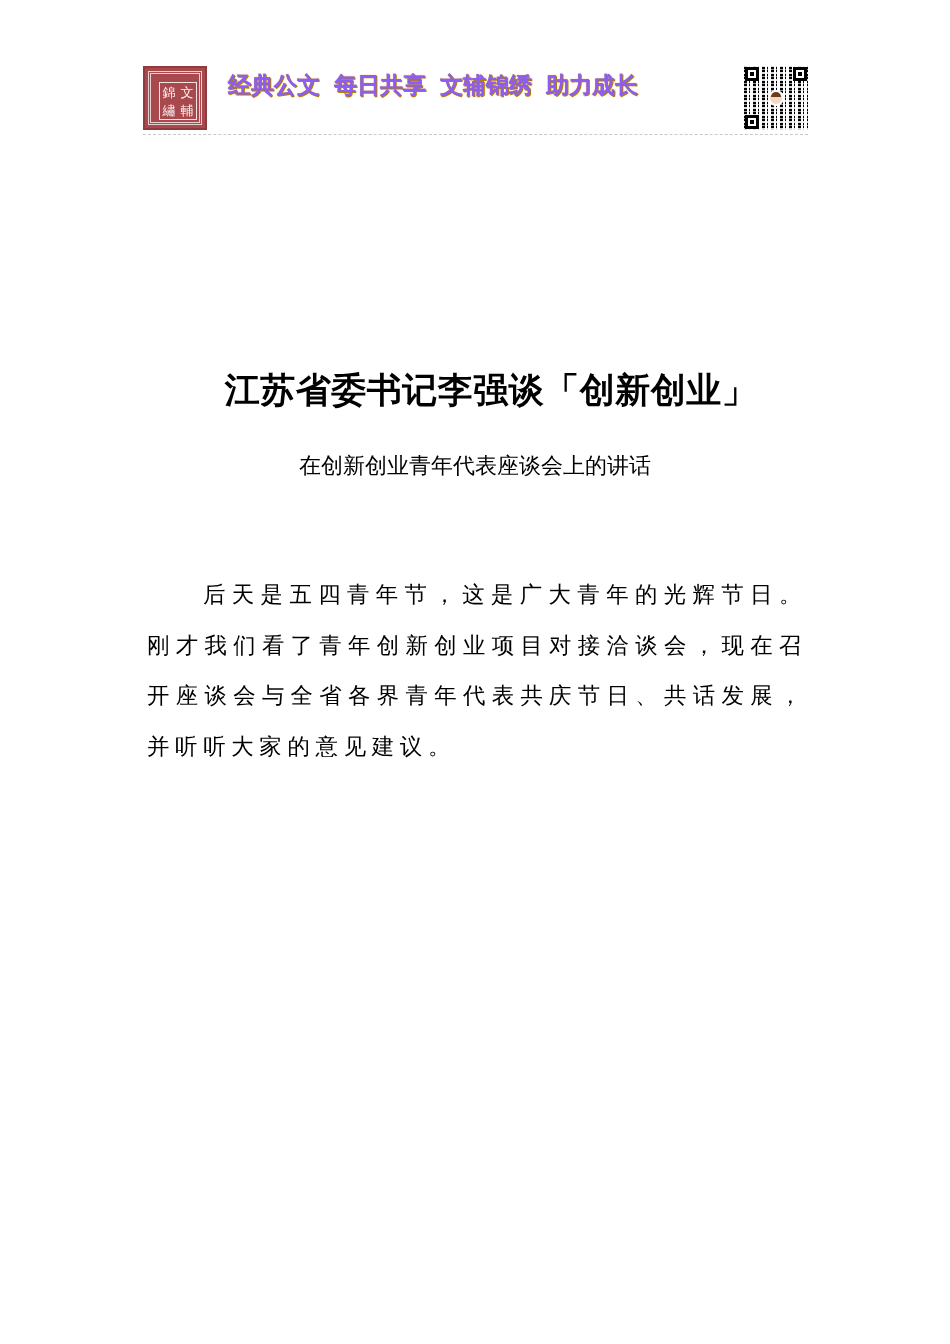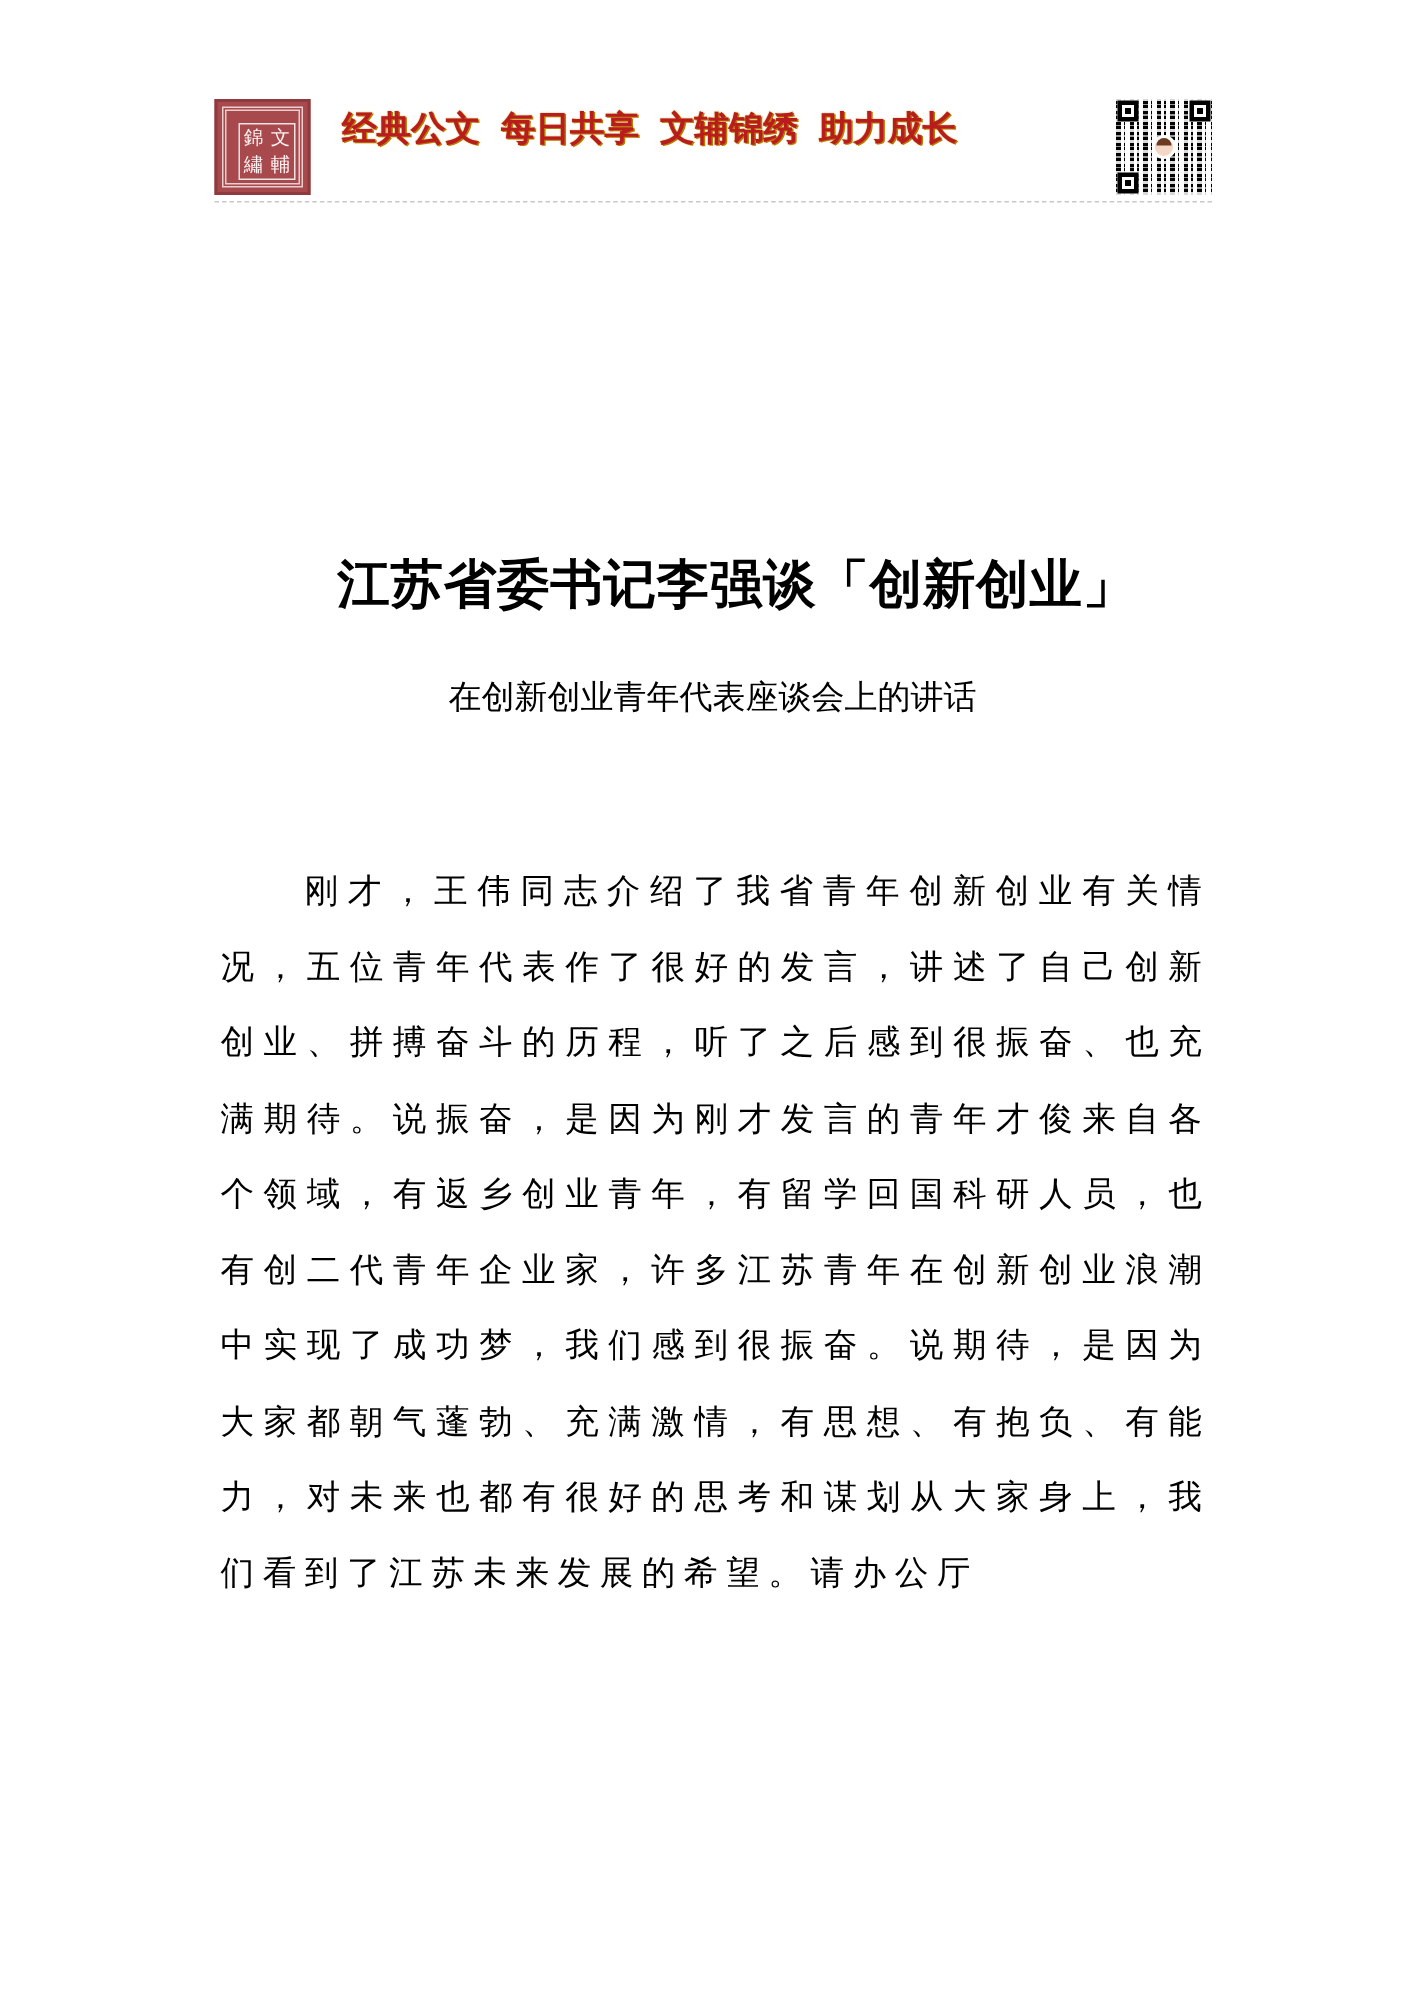--- a/index.html
+++ b/index.html
@@ -65,21 +65,21 @@
       font-family: "DejaVu Serif", serif;
       font-size: 13px;
       line-height: 1;
     }
     .slogan {
       position: absolute;
       left: 85px;
       top: 4px;
       font-size: 23px;
       font-weight: bold;
-      color: #b91c1c;
+      color: #8b5cf6;
       letter-spacing: 0px;
       text-shadow: 1px 1px 0 #b87c00, 0 0 1px #c48800;
       white-space: nowrap;
     }
     .slogan span + span { margin-left: 14px; }
     .qq-line {
       position: absolute;
       left: 158px;
       top: 40px;
       font-family: "DejaVu Serif", serif;
@@ -211,14 +211,14 @@
     <div class="qr-finder bl"></div>
     <div class="qr-avatar"></div>
   </div>
 </div>
 <div class="banner-rule"></div>
 
 <h1 class="doc-title" style="margin:0;">江苏省委书记李强谈「创新创业」</h1>
 <div class="doc-subtitle">在创新创业青年代表座谈会上的讲话</div>
 
 <div class="doc-body">
-  <p class="para">刚才，王伟同志介绍了我省青年创新创业有关情况，五位青年代表作了很好的发言，讲述了自己创新创业、拼搏奋斗的历程，听了之后感到很振奋、也充满期待。说振奋，是因为刚才发言的青年才俊来自各个领域，有返乡创业青年，有留学回国科研人员，也有创二代青年企业家，许多江苏青年在创新创业浪潮中实现了成功梦，我们感到很振奋。说期待，是因为大家都朝气蓬勃、充满激情，有思想、有抱负、有能力，对未来也都有很好的思考和谋划从大家身上，我们看到了江苏未来发展的希望。请办公厅</p>
+  <p class="para">后天是五四青年节，这是广大青年的光辉节日。刚才我们看了青年创新创业项目对接洽谈会，现在召开座谈会与全省各界青年代表共庆节日、共话发展，并听听大家的意见建议。</p>
 </div>
 
 </body></html>

